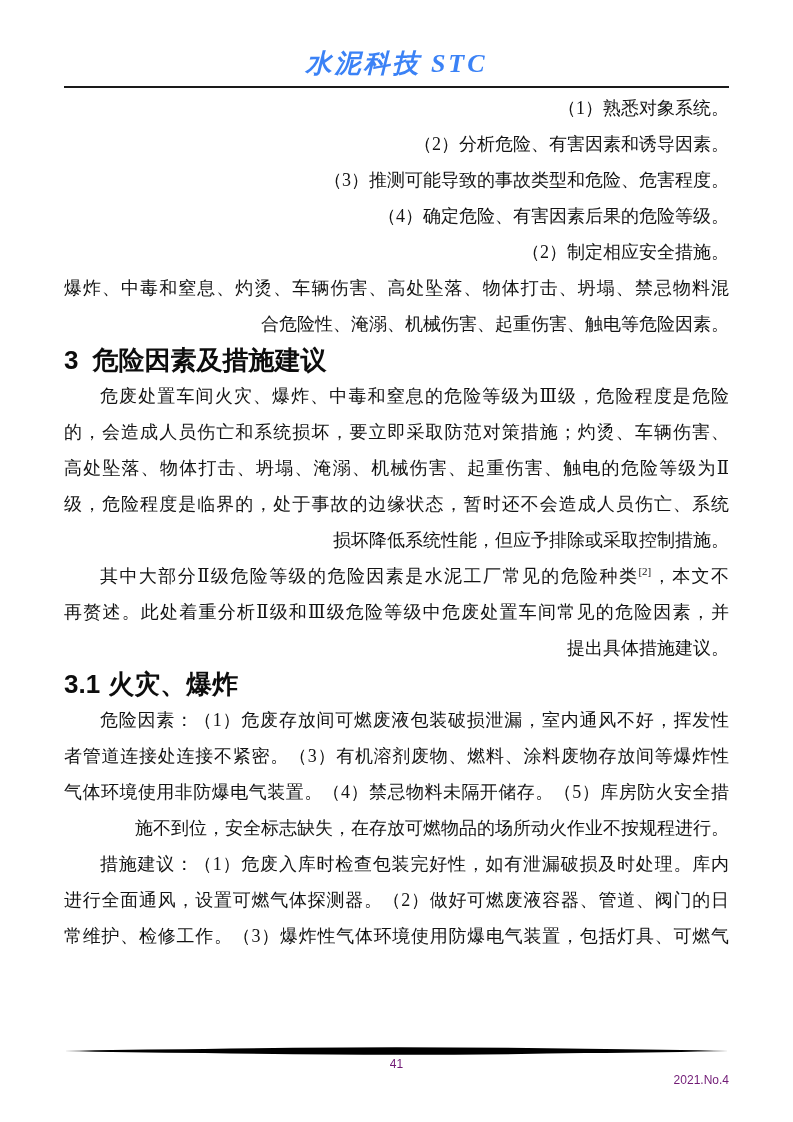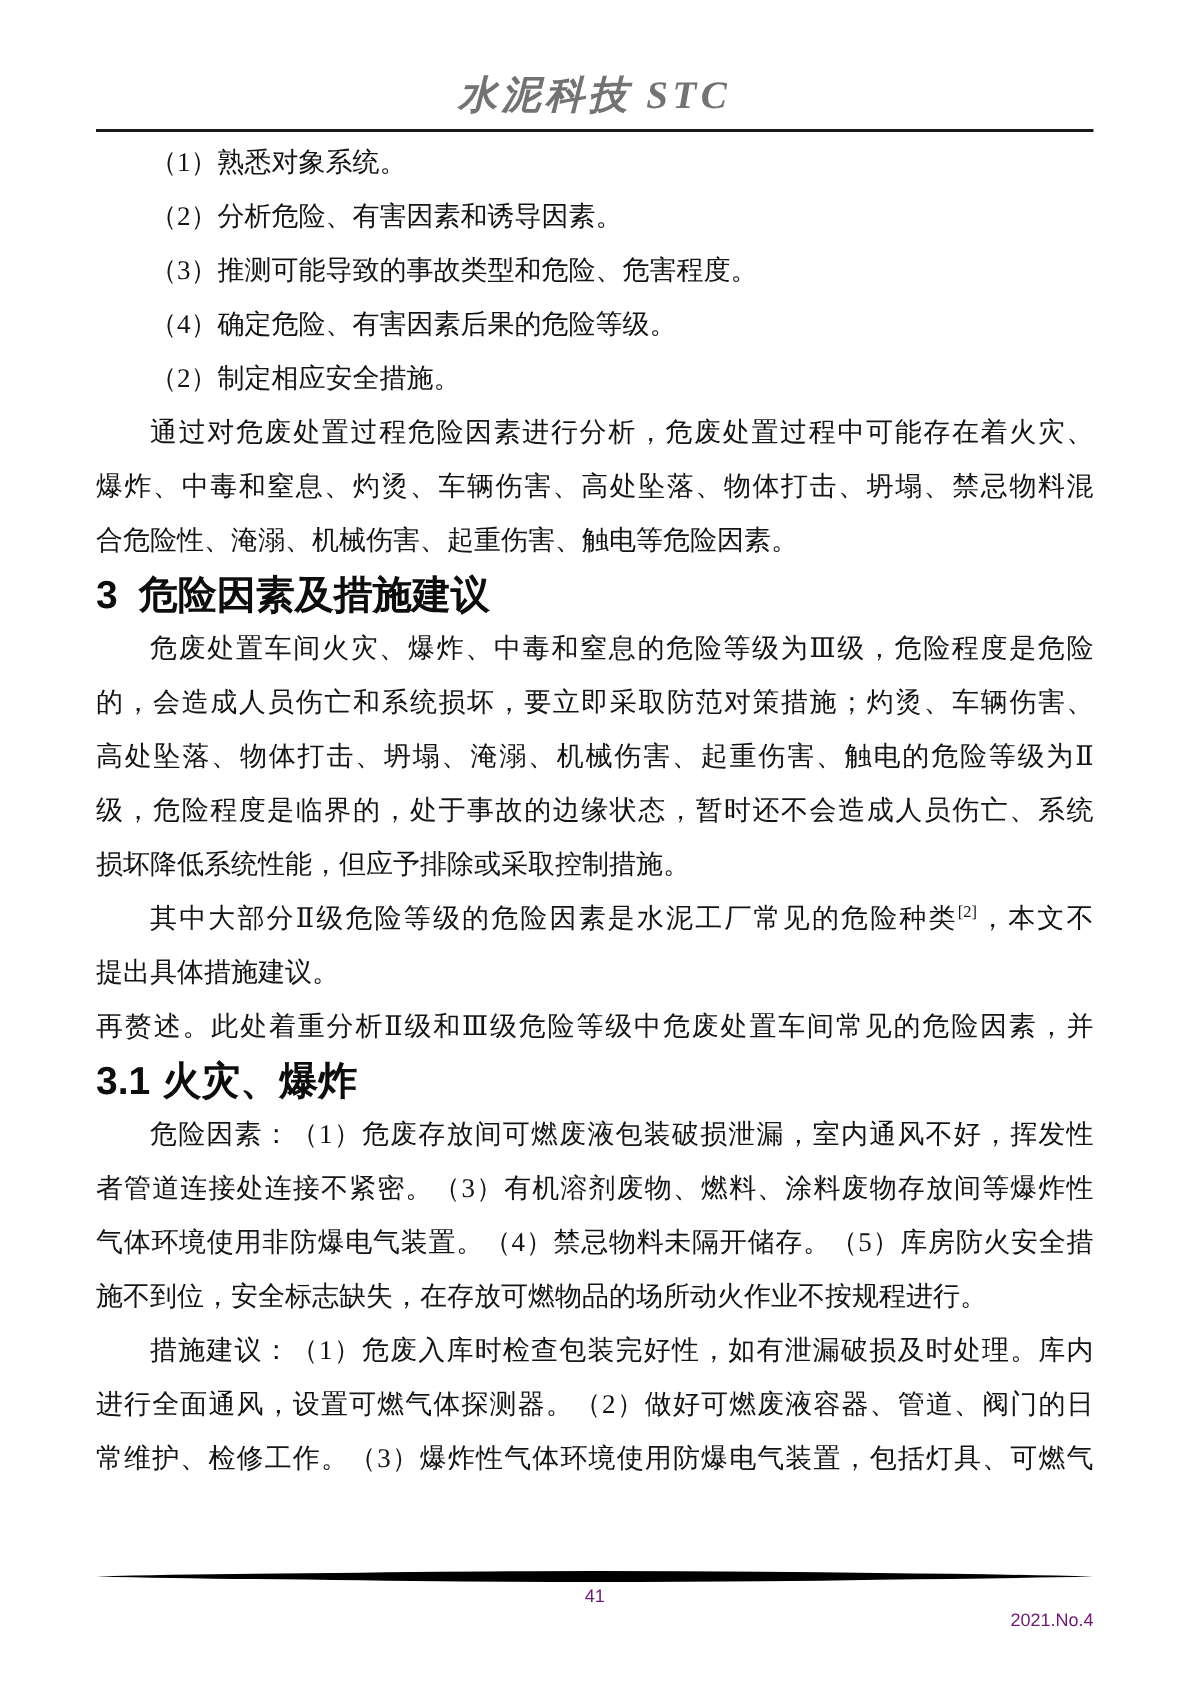--- a/index.html
+++ b/index.html
@@ -20,21 +20,21 @@
   .journal-title {
     position: absolute;
     top: 46px;
     left: 0;
     width: 793px;
     text-align: center;
     font-size: 26px;
     font-style: italic;
     font-weight: 600;
     letter-spacing: 3px;
-    color: #737373;
+    color: #3b82f6;
   }
   .header-rule {
     position: absolute;
     top: 86px;
     left: 64px;
     width: 665px;
     height: 2px;
     background: #1a1a1a;
   }
   
@@ -44,21 +44,21 @@
     left: 64px;
     width: 665px;
     font-size: 18px;
     color: #141414;
   }
   .ln {
     height: 36px;
     line-height: 36px;
     white-space: nowrap;
     overflow: hidden;
-    text-align: left;
+    text-align: right;
   }
   .ln.j {
     text-align: justify;
     text-align-last: justify;
     text-justify: inter-character;
   }
   .ln.ind {
     padding-left: 36px;
   }
   sup.cite {
@@ -123,43 +123,42 @@
 
   <div class="content">
 
     <div class="ln ind">（1）熟悉对象系统。</div>
     <div class="ln ind">（2）分析危险、有害因素和诱导因素。</div>
     <div class="ln ind">（3）推测可能导致的事故类型和危险、危害程度。</div>
     <div class="ln ind">（4）确定危险、有害因素后果的危险等级。</div>
     <div class="ln ind">（2）制定相应安全措施。</div>
 
     <div>
-      <div class="ln j ind">通过对危废处置过程危险因素进行分析，危废处置过程中可能存在着火灾、</div>
       <div class="ln j">爆炸、中毒和窒息、灼烫、车辆伤害、高处坠落、物体打击、坍塌、禁忌物料混</div>
       <div class="ln">合危险性、淹溺、机械伤害、起重伤害、触电等危险因素。</div>
     </div>
 
     <div class="heading">
       <span class="num">3</span><span>危险因素及措施建议</span>
     </div>
 
     <div>
       <div class="ln j ind">危废处置车间火灾、爆炸、中毒和窒息的危险等级为Ⅲ级，危险程度是危险</div>
       <div class="ln j">的，会造成人员伤亡和系统损坏，要立即采取防范对策措施；灼烫、车辆伤害、</div>
       <div class="ln j">高处坠落、物体打击、坍塌、淹溺、机械伤害、起重伤害、触电的危险等级为Ⅱ</div>
       <div class="ln j">级，危险程度是临界的，处于事故的边缘状态，暂时还不会造成人员伤亡、系统</div>
       <div class="ln">损坏降低系统性能，但应予排除或采取控制措施。</div>
     </div>
 
     <div>
       <div class="ln j ind">
         <span>其中大部分Ⅱ级危险等级的危险因素是水泥工厂常见的危险种类</span><sup class="cite">[2]</sup><span>，本文不</span>
       </div>
+      <div class="ln j">再赘述。此处着重分析Ⅱ级和Ⅲ级危险等级中危废处置车间常见的危险因素，并</div>
       <div class="ln">提出具体措施建议。</div>
-      <div class="ln j">再赘述。此处着重分析Ⅱ级和Ⅲ级危险等级中危废处置车间常见的危险因素，并</div>
     </div>
 
     <div class="heading sub">
       <span class="num">3.1</span><span>火灾、爆炸</span>
     </div>
 
     <div>
       <div class="ln j ind">危险因素：（1）危废存放间可燃废液包装破损泄漏，室内通风不好，挥发性</div>
       <div class="ln j">者管道连接处连接不紧密。（3）有机溶剂废物、燃料、涂料废物存放间等爆炸性</div>
       <div class="ln j">气体环境使用非防爆电气装置。（4）禁忌物料未隔开储存。（5）库房防火安全措</div>

